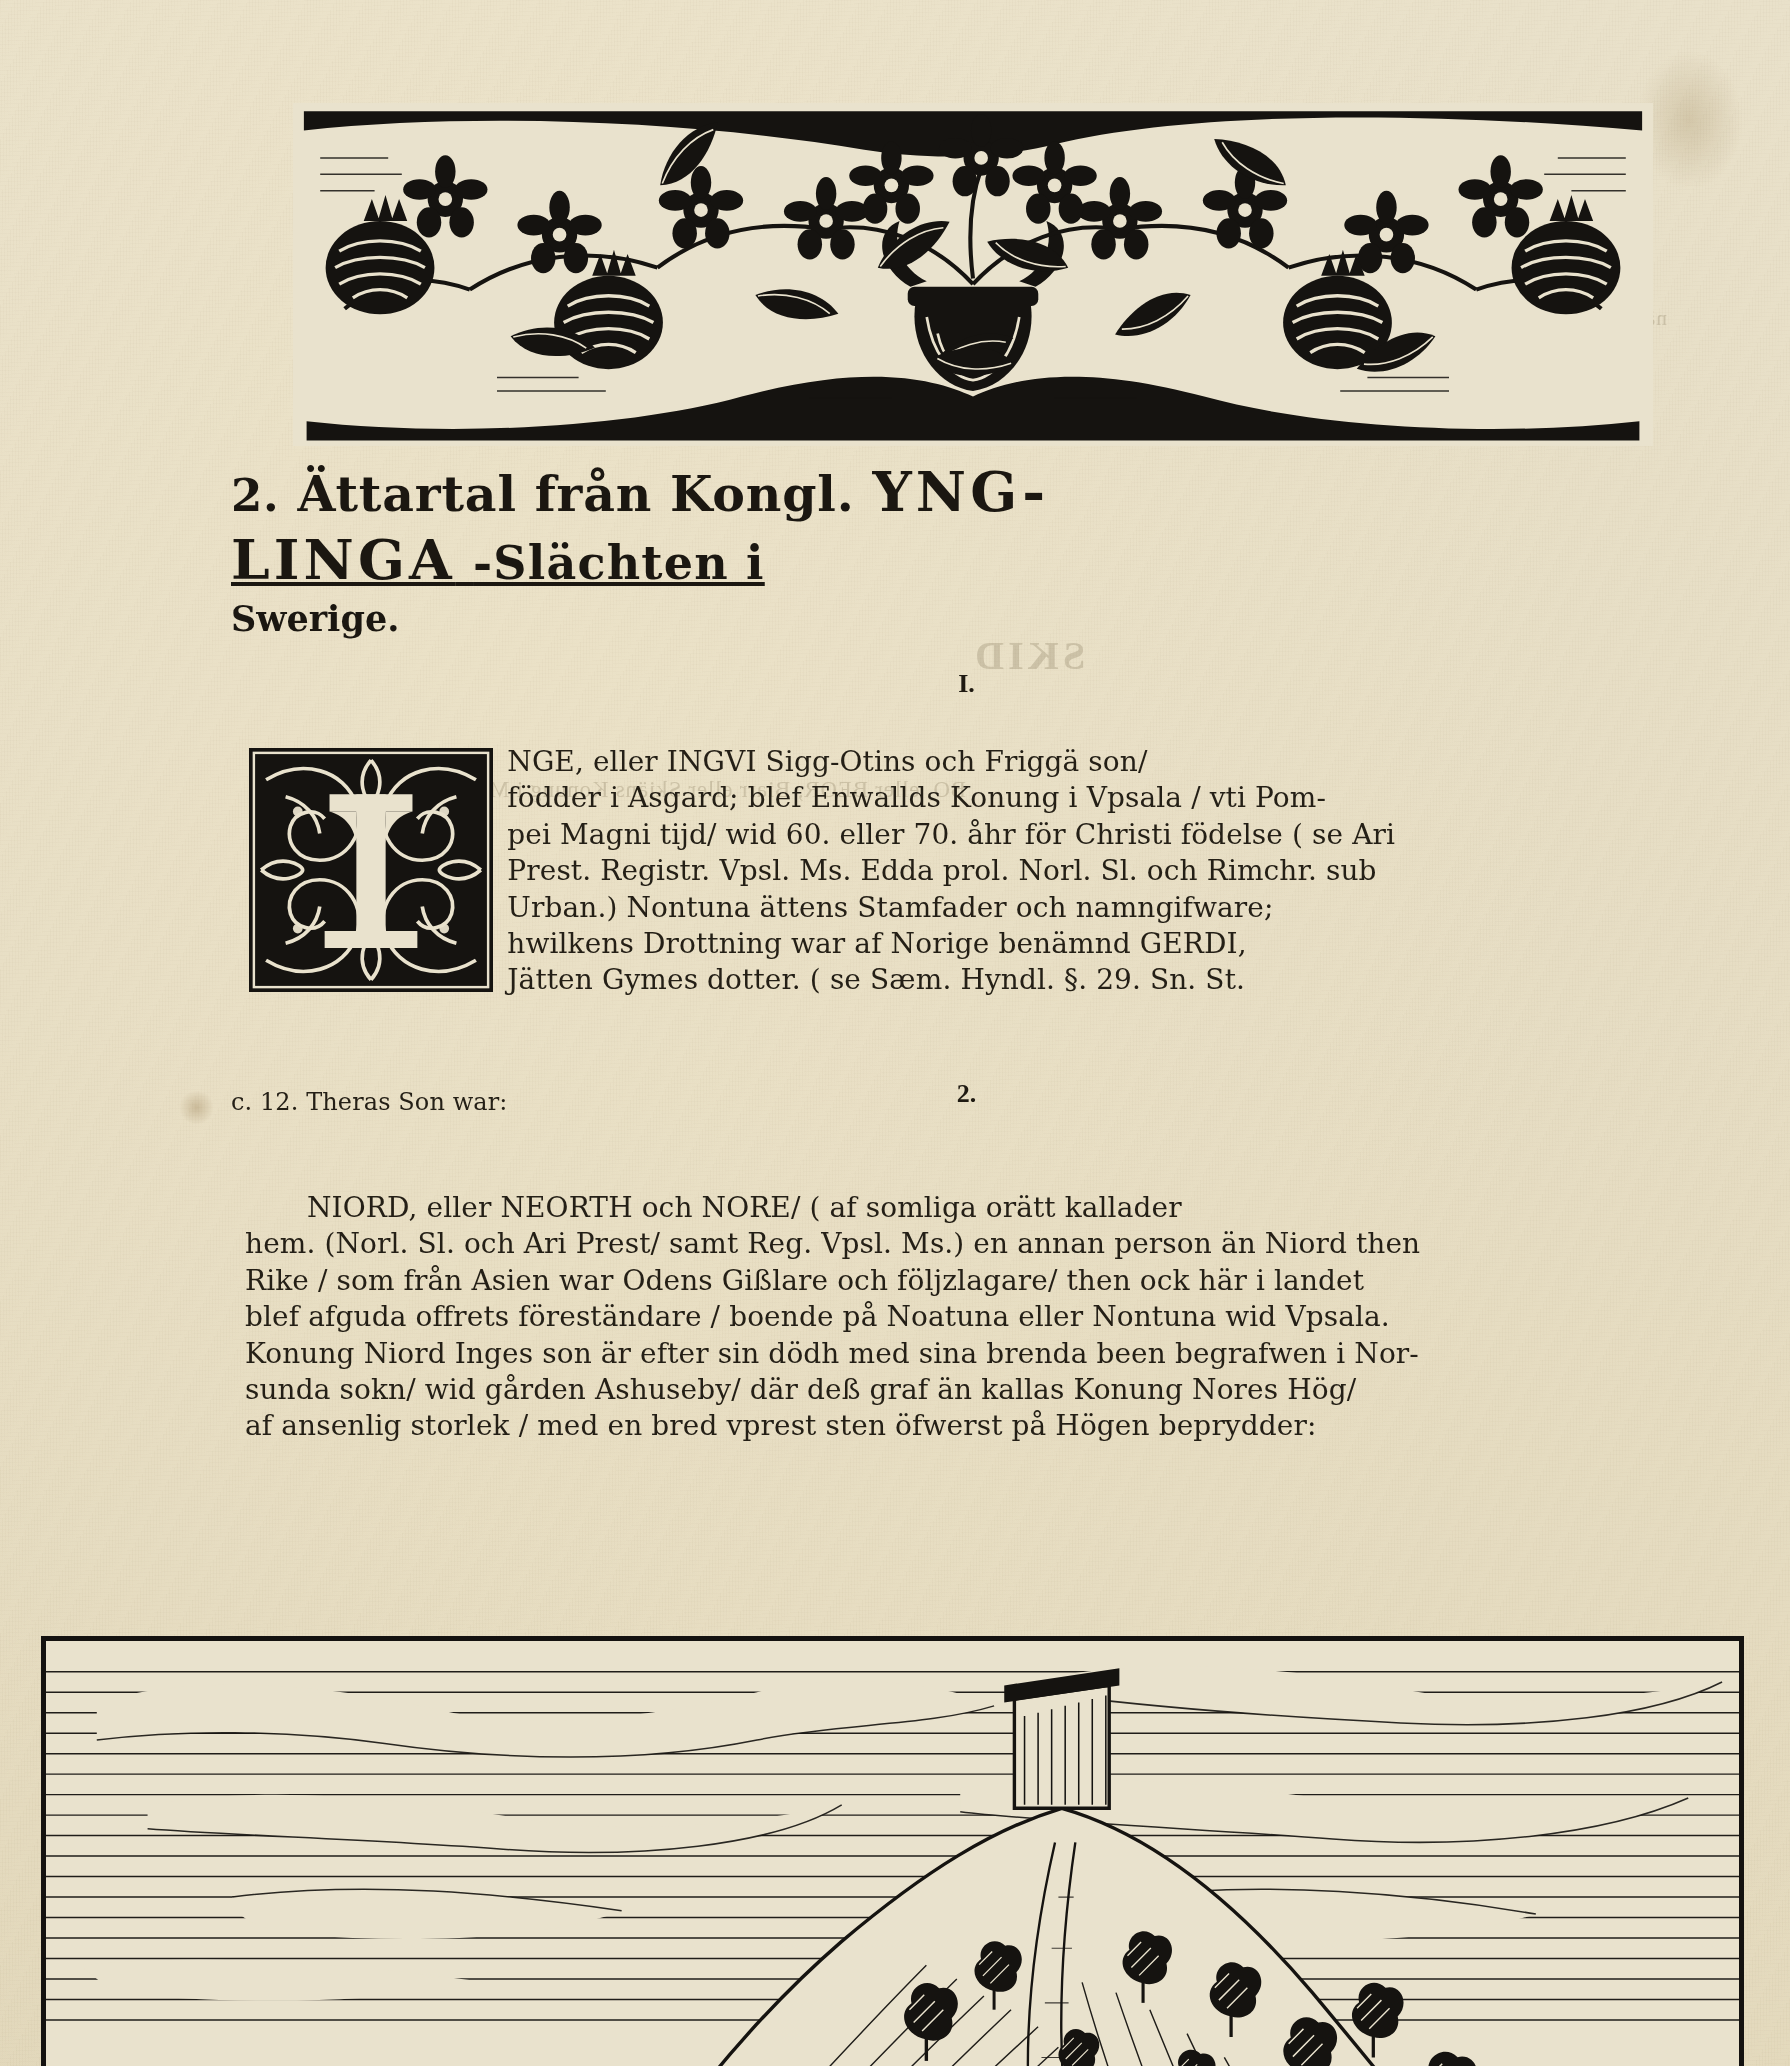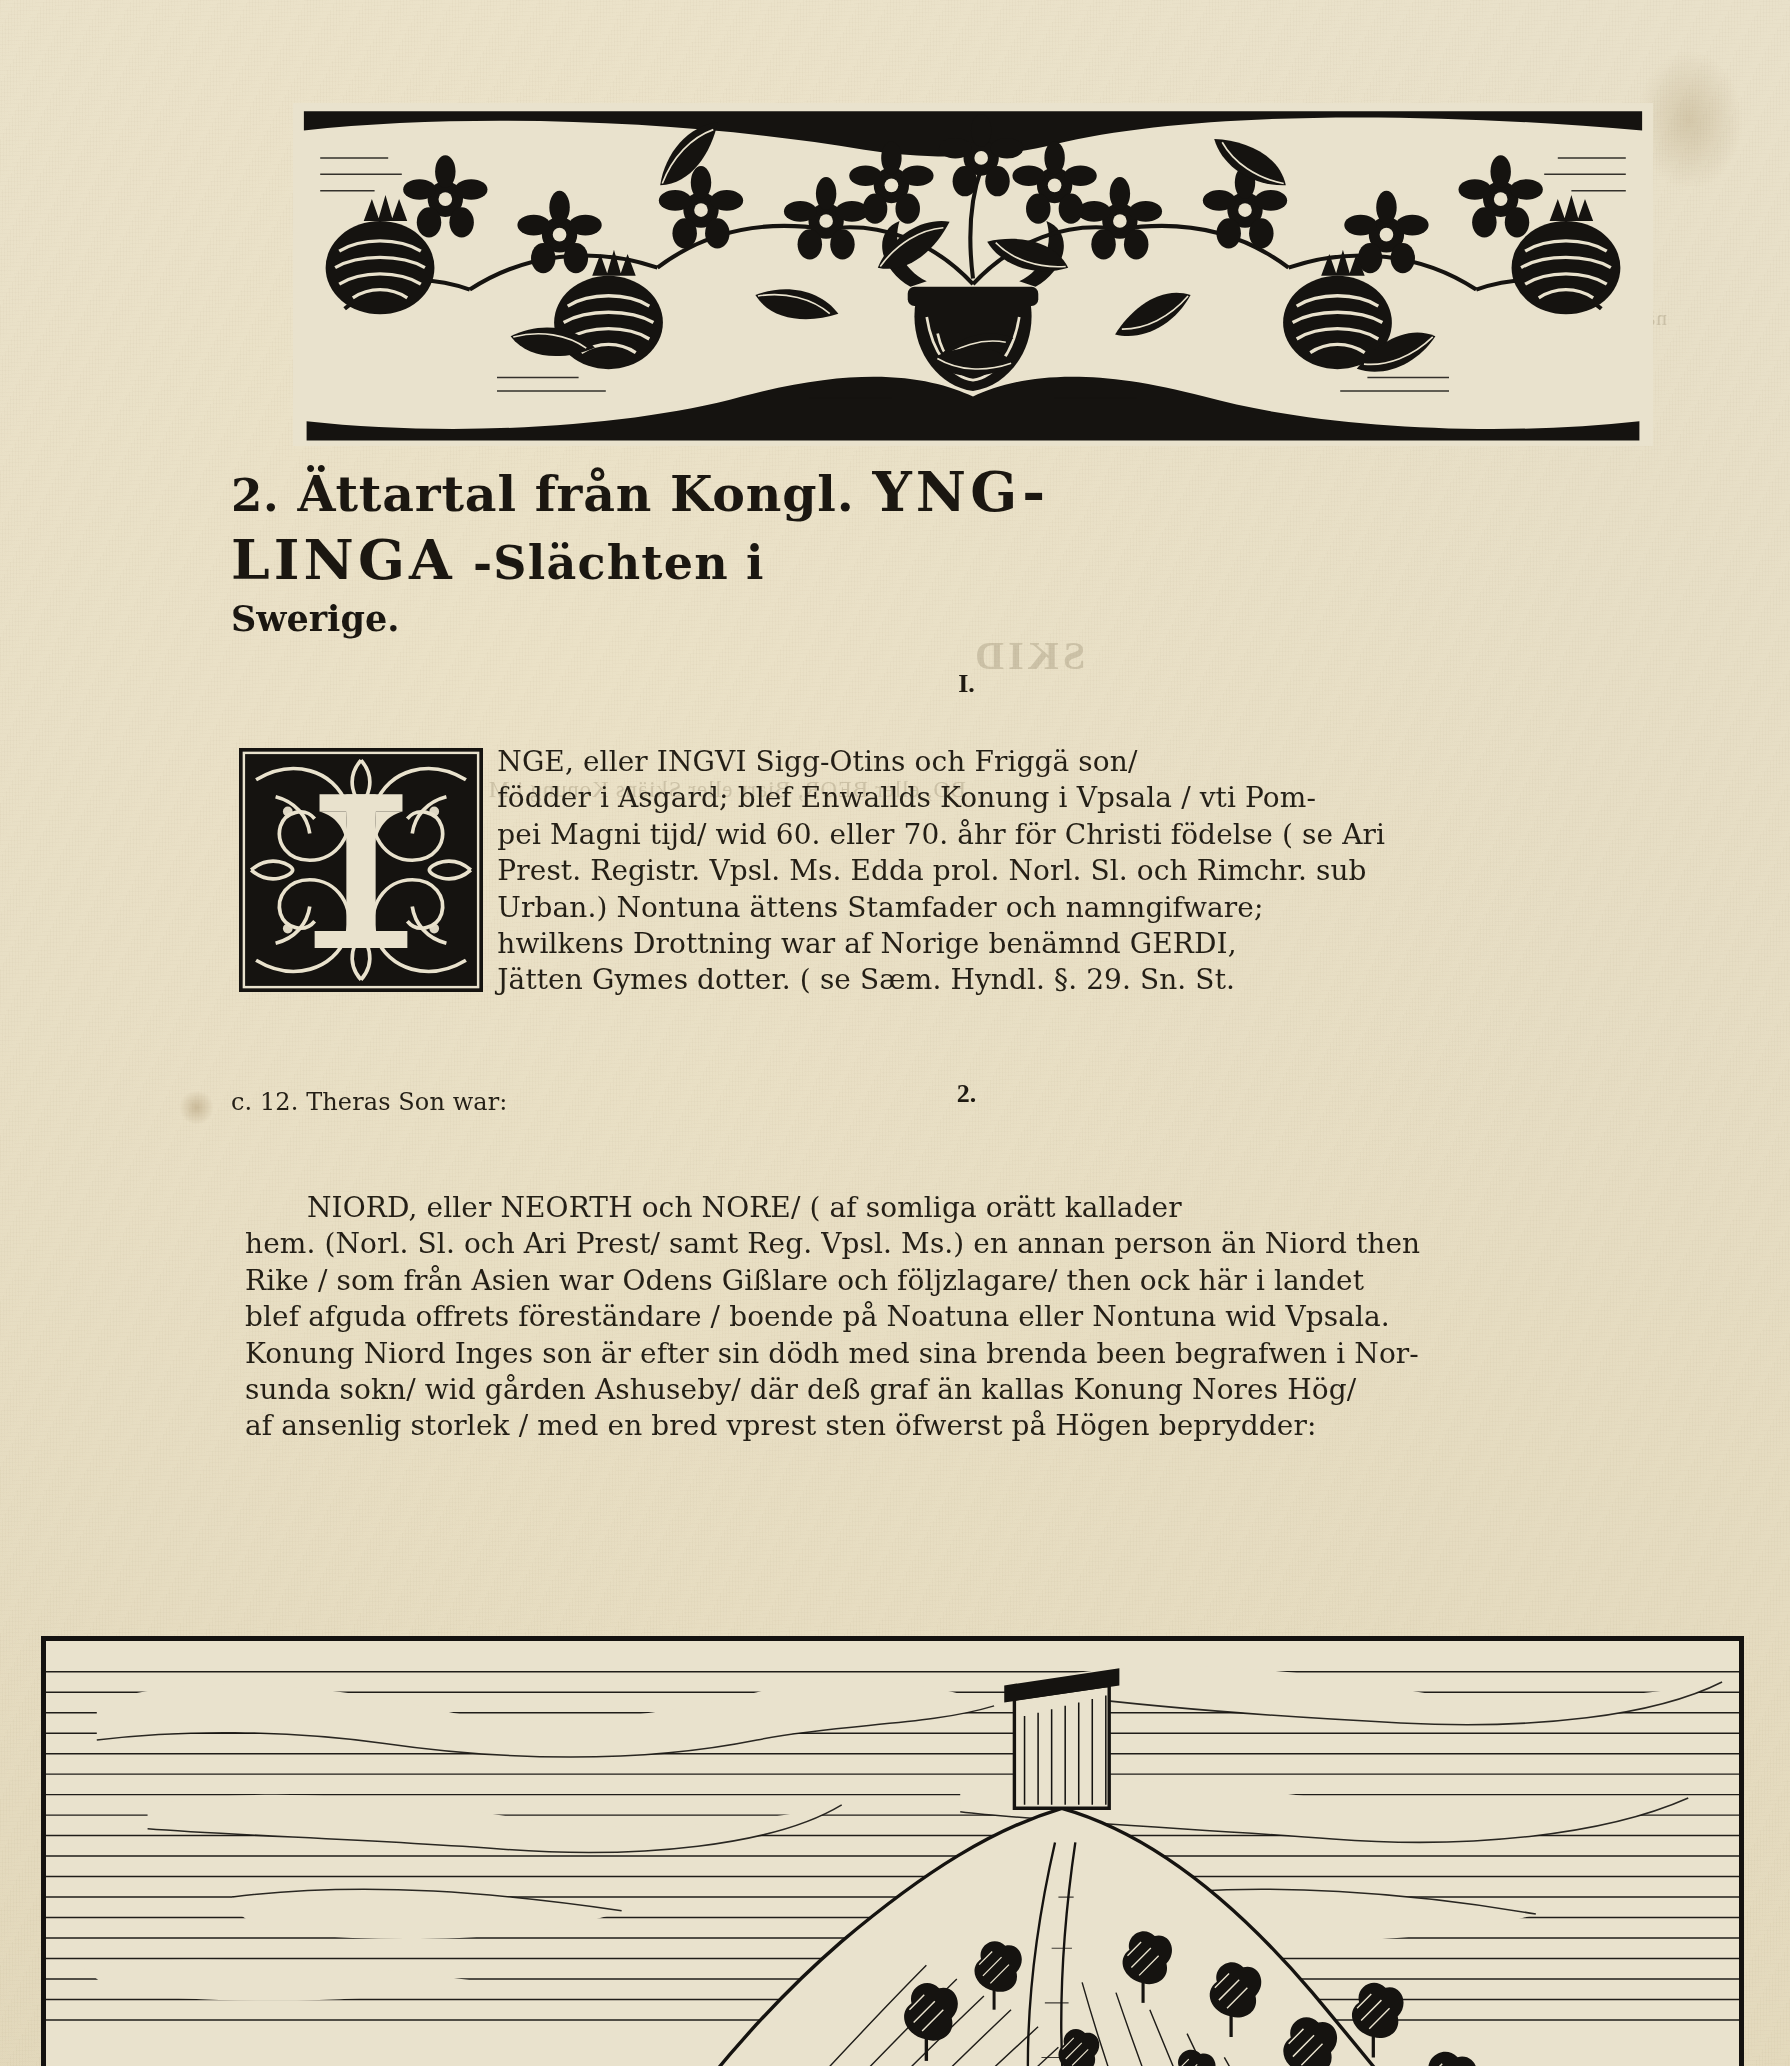--- a/index.html
+++ b/index.html
@@ -92,20 +92,21 @@
     font-family: "DejaVu Serif", serif;
     font-weight: bold;
     font-style: normal;
   }
   .title-line2 {
     font-family: "DejaVu Serif", serif;
     font-weight: bold;
     font-size: 46px;
     letter-spacing: 1.2px;
     margin-top: 6.6px;
+    text-decoration: underline;
   }
   .title-line3 {
     font-family: "DejaVu Serif", serif;
     font-weight: bold;
     font-size: 35px;
     margin-top: 5.8px;
   }
   .bigcaps {
     font-size: 55px;
     letter-spacing: 4.1px;
@@ -116,21 +117,21 @@
     text-align: center;
     font-family: "Liberation Serif", serif;
     font-size: 26px;
     font-weight: bold;
     color: #1f1a12;
   }
 
   
   .para-1-wrap {
     position: absolute;
-    left: 0;
+    left: 10px;
     top: 744px;
     width: 1471px;
   }
   .dropcap {
     float: left;
     width: 244px;
     height: 244px;
     margin: 4.1px 14px 0 8.3px;
   }
   .dropcap svg { display: block; width: 100%; height: 100%; }

